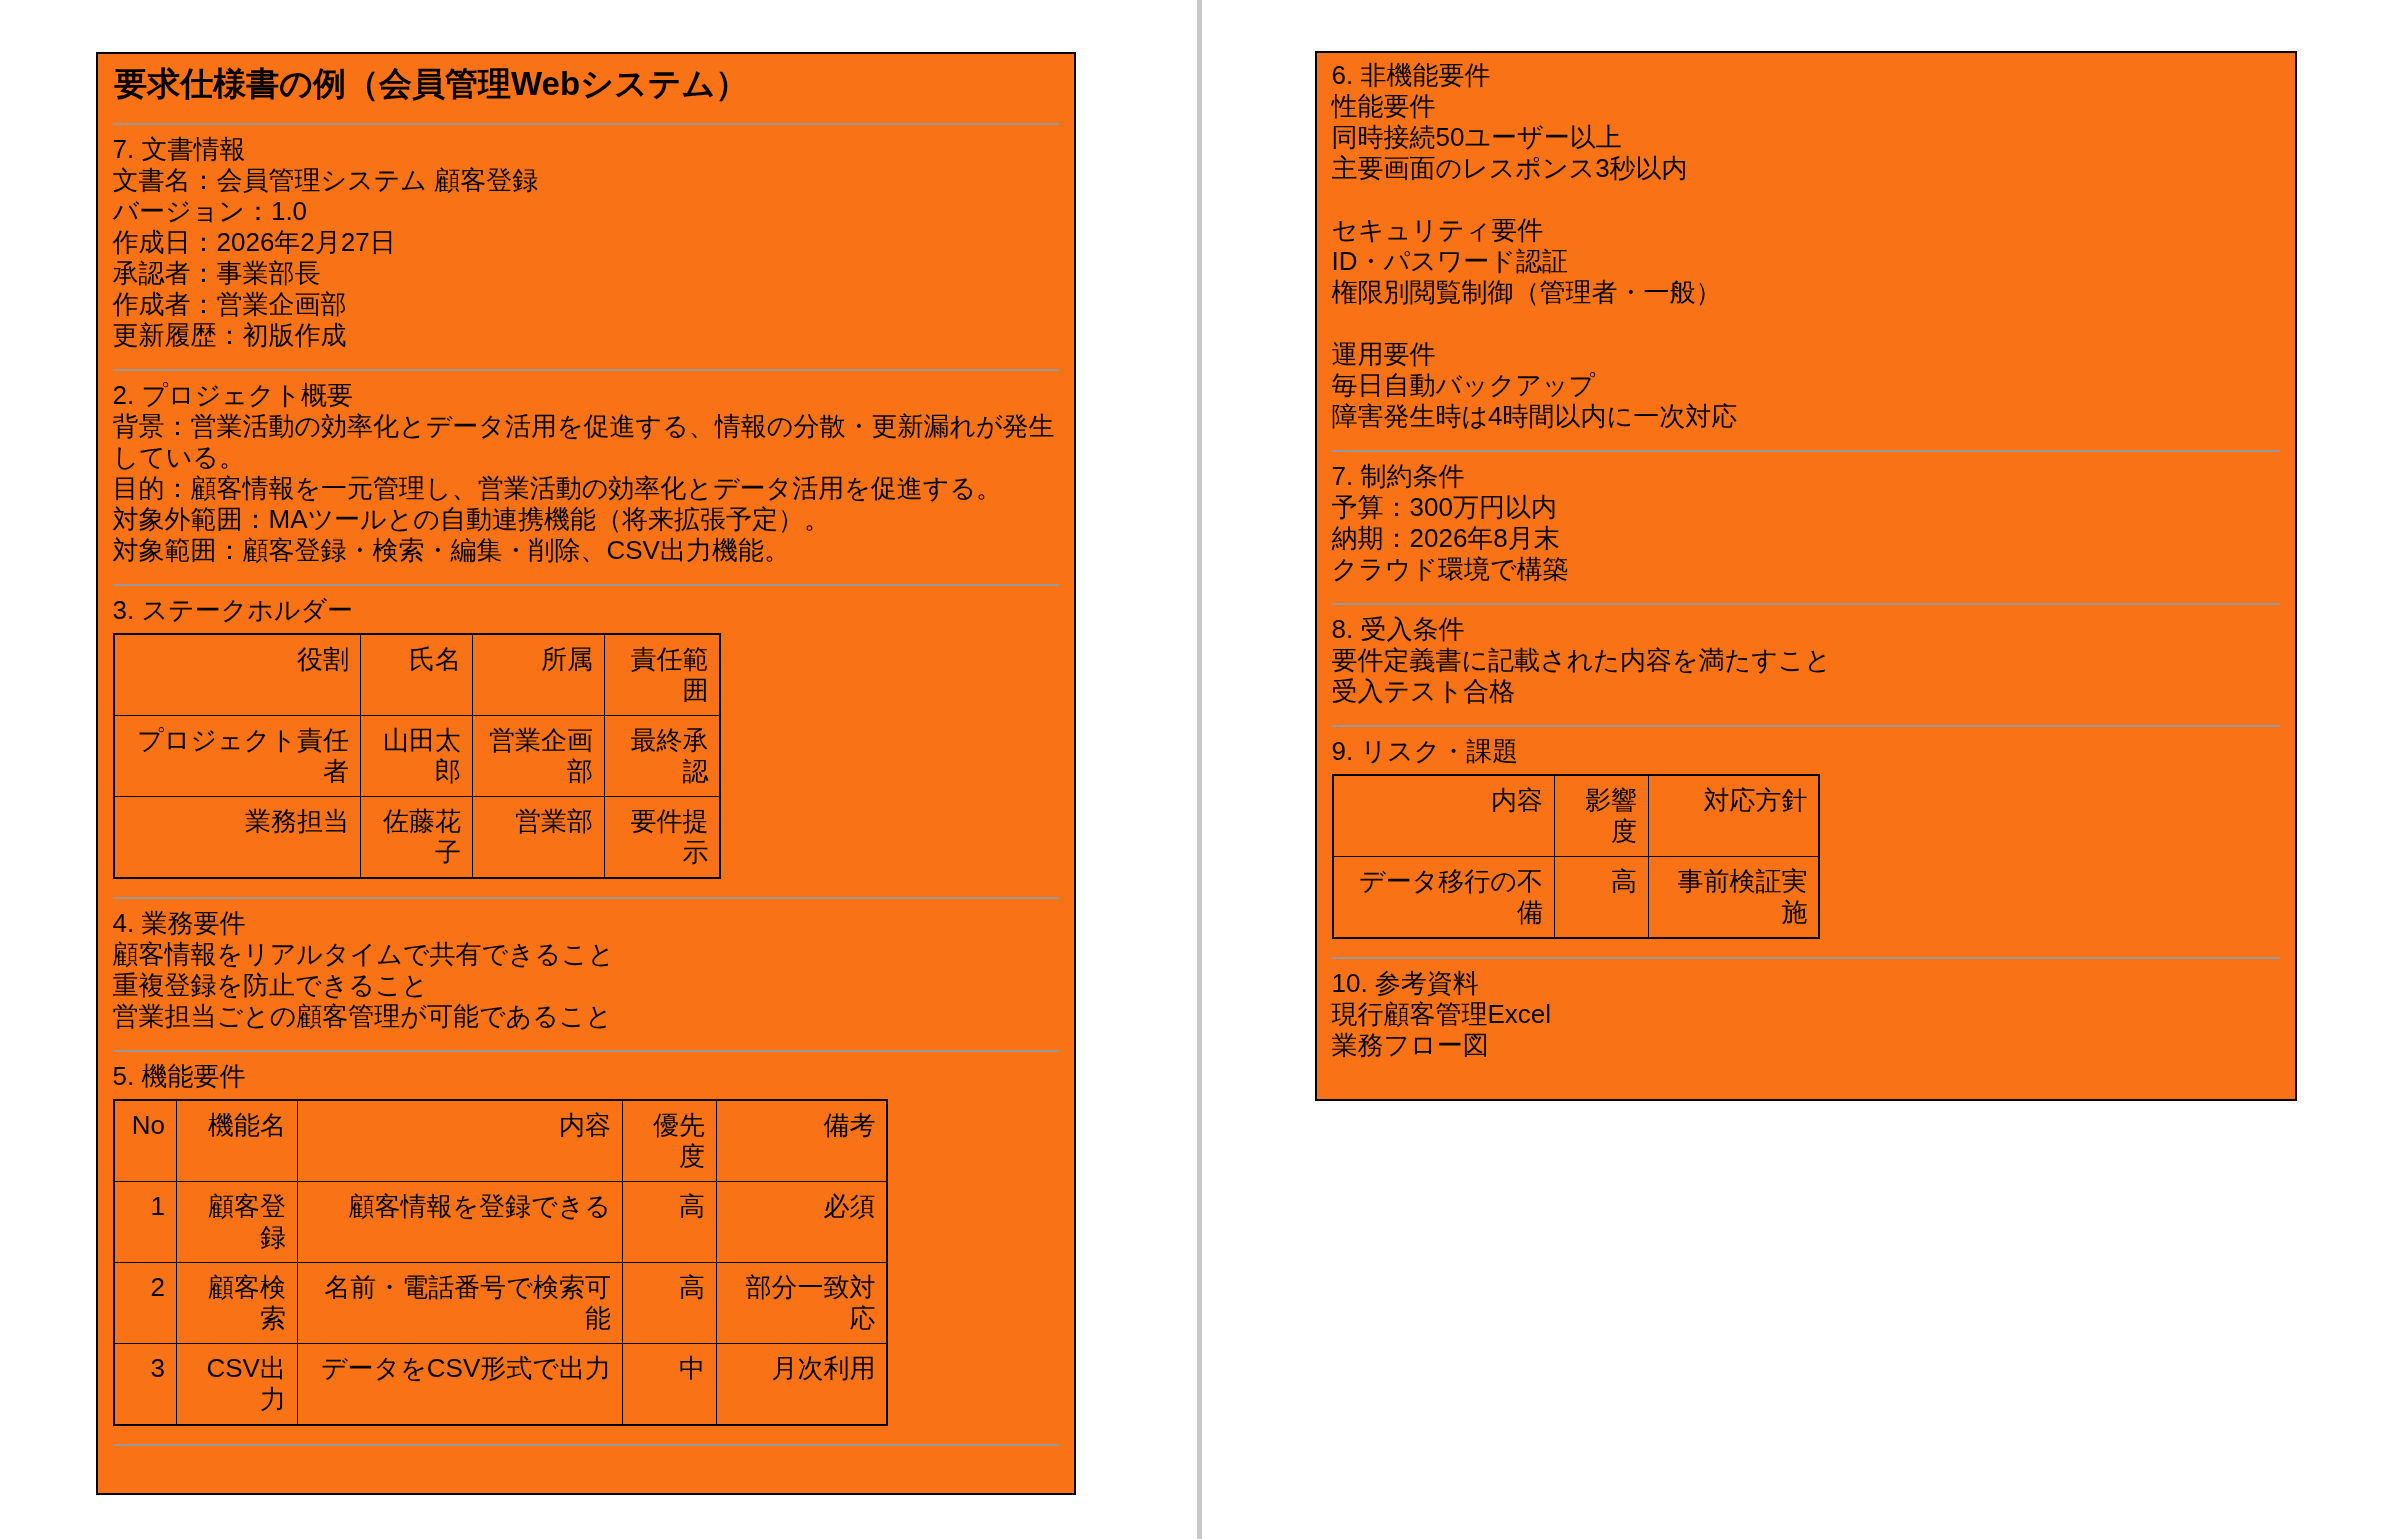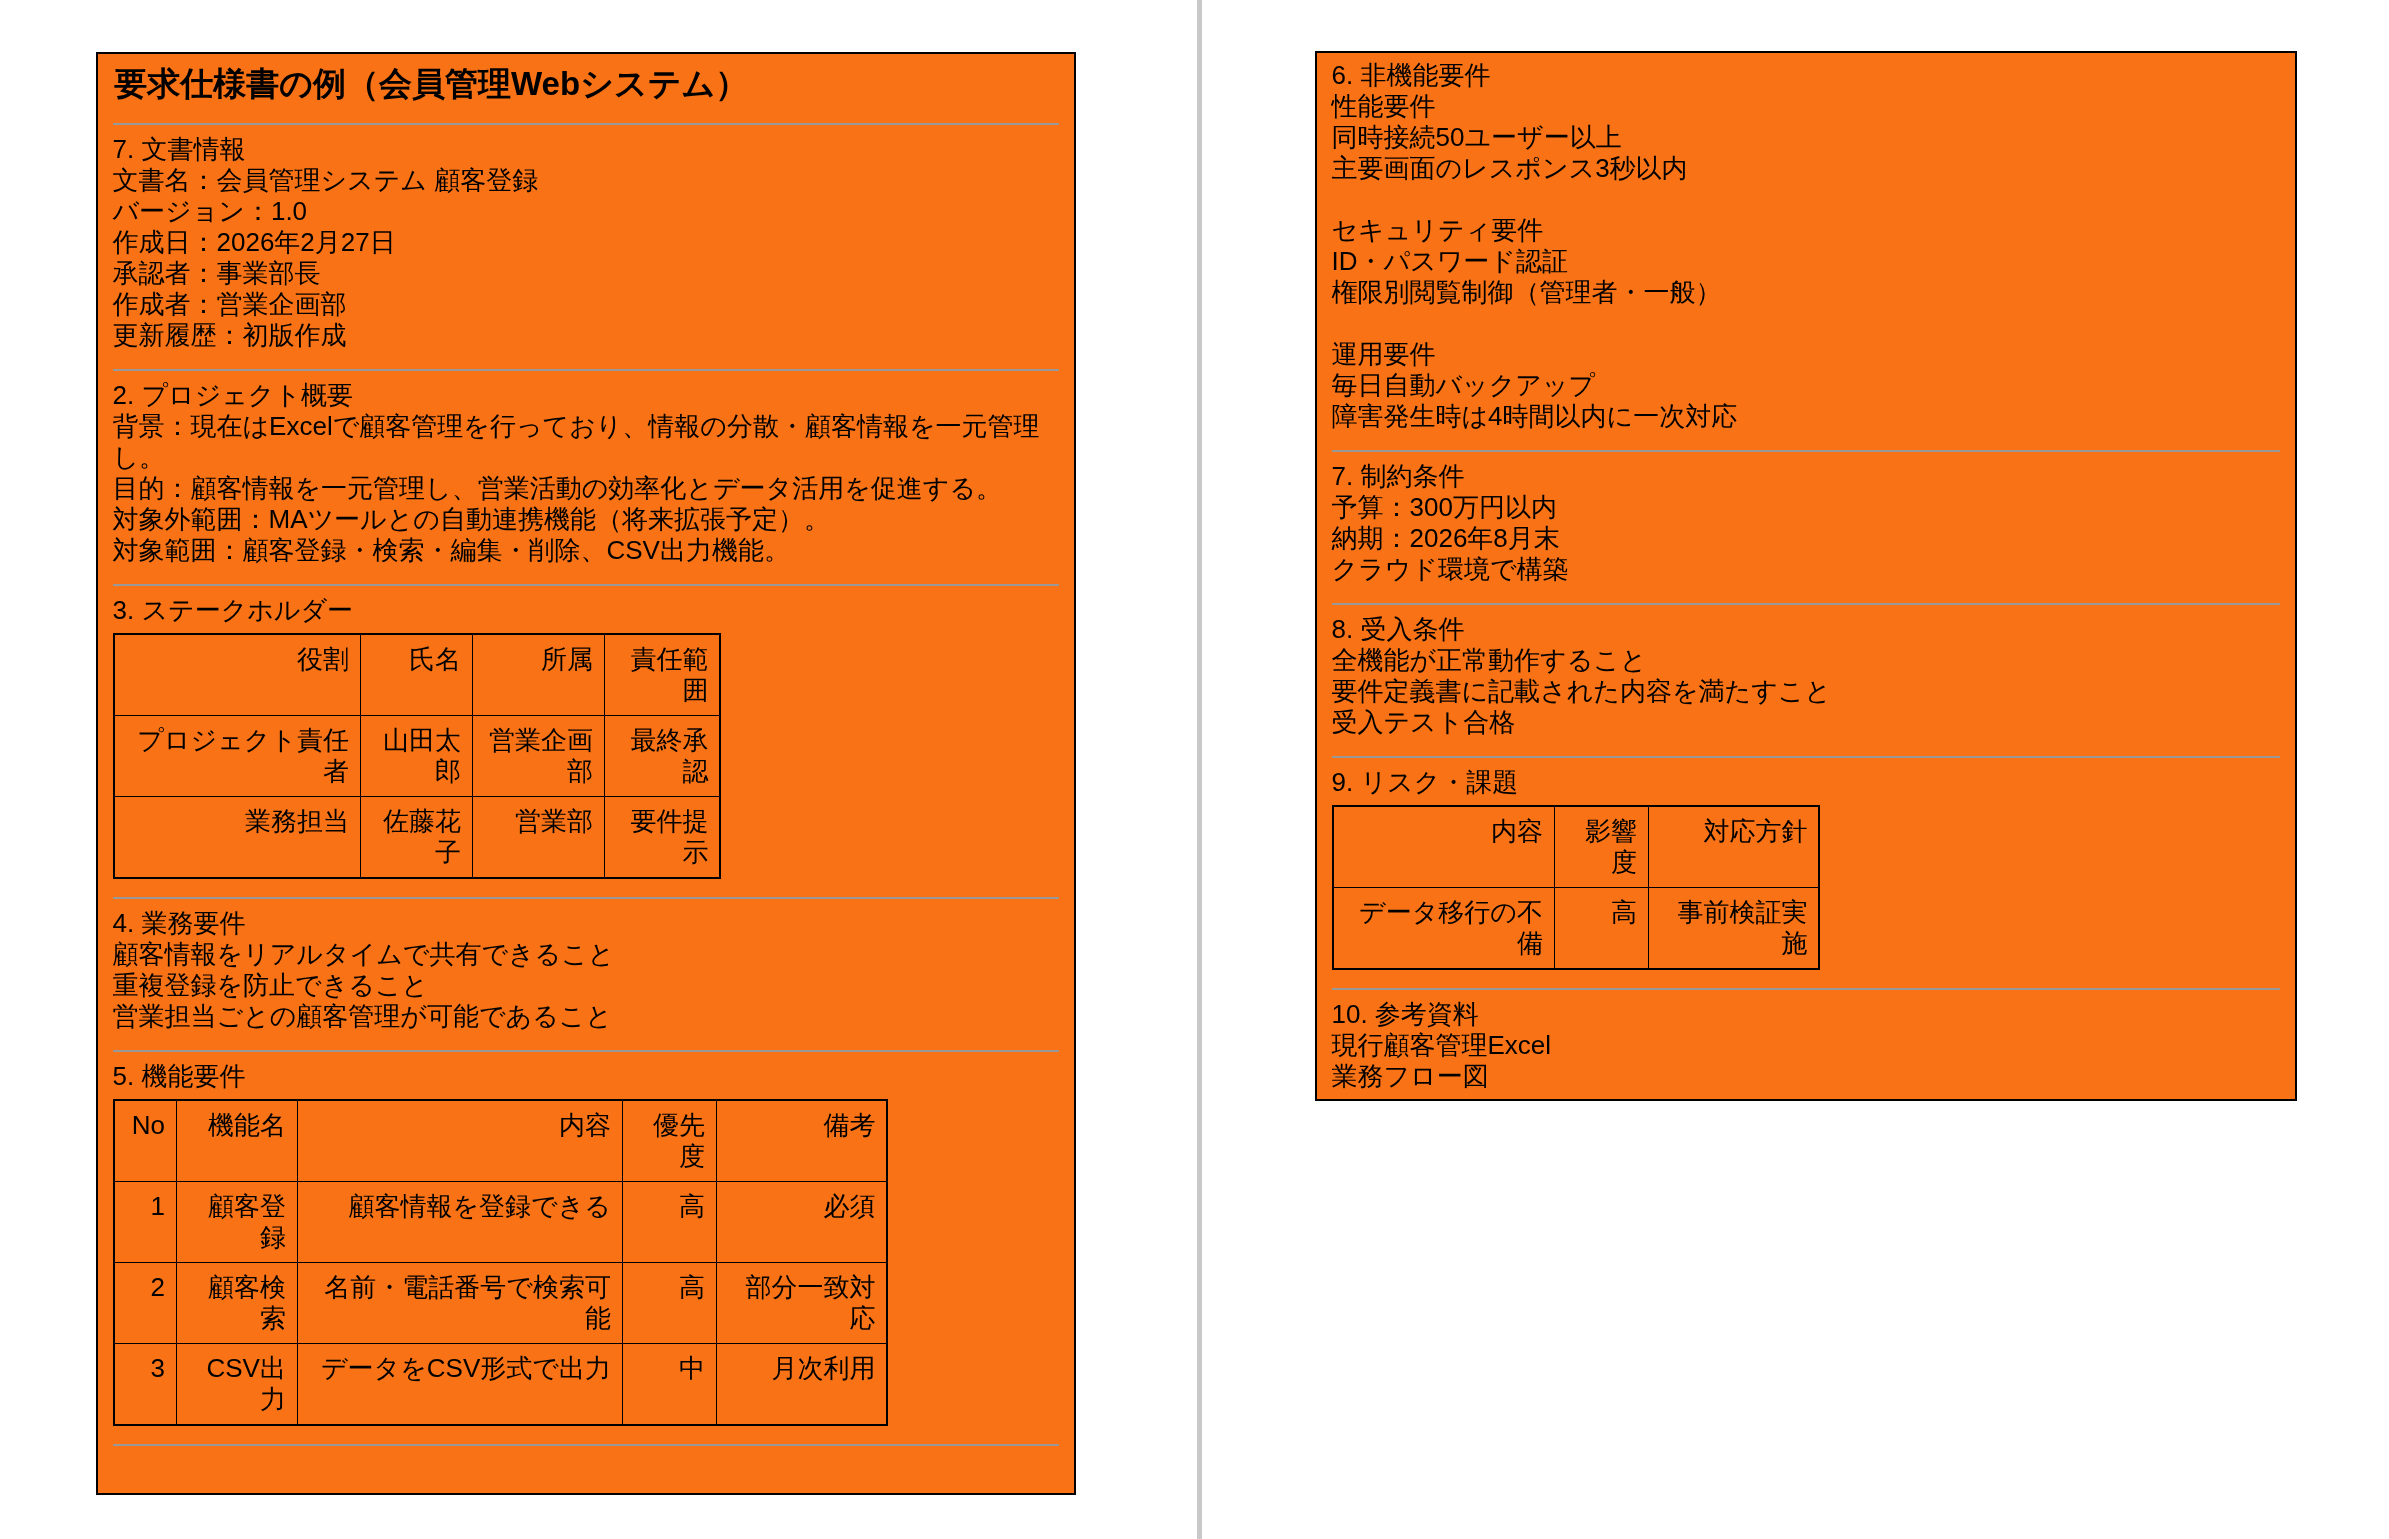--- a/index.html
+++ b/index.html
@@ -91,21 +91,21 @@
     <p class="line">作成日：2026年2月27日</p>
     <p class="line">承認者：事業部長</p>
     <p class="line">作成者：営業企画部</p>
     <p class="line">更新履歴：初版作成</p>
   </section>
 
   <hr class="rule">
 
   <section>
     <p class="line">2. プロジェクト概要</p>
-    <p class="line">背景：現在はExcelで顧客管理を行っており、情報の分散・顧客情報を一元管理し。</p>
+    <p class="line">背景：営業活動の効率化とデータ活用を促進する、情報の分散・更新漏れが発生している。</p>
     <p class="line">目的：顧客情報を一元管理し、営業活動の効率化とデータ活用を促進する。</p>
     <p class="line">対象外範囲：MAツールとの自動連携機能（将来拡張予定）。</p>
     <p class="line">対象範囲：顧客登録・検索・編集・削除、CSV出力機能。</p>
   </section>
 
   <hr class="rule">
 
   <section>
     <p class="line">3. ステークホルダー</p>
     <table class="doc-table t-stake">
@@ -219,21 +219,20 @@
     <p class="line">7. 制約条件</p>
     <p class="line">予算：300万円以内</p>
     <p class="line">納期：2026年8月末</p>
     <p class="line">クラウド環境で構築</p>
   </section>
 
   <hr class="rule">
 
   <section>
     <p class="line">8. 受入条件</p>
-    <p class="line">全機能が正常動作すること</p>
     <p class="line">要件定義書に記載された内容を満たすこと</p>
     <p class="line">受入テスト合格</p>
   </section>
 
   <hr class="rule">
 
   <section>
     <p class="line">9. リスク・課題</p>
     <table class="doc-table t-risk">
       <colgroup>

